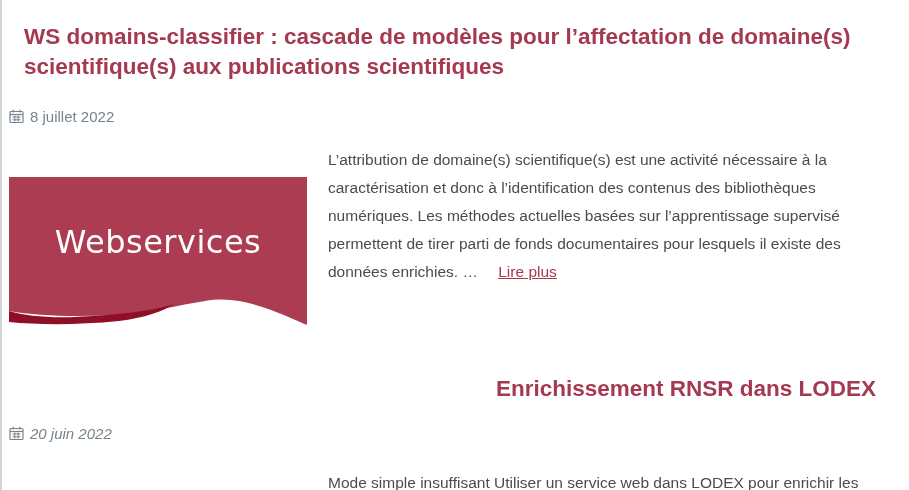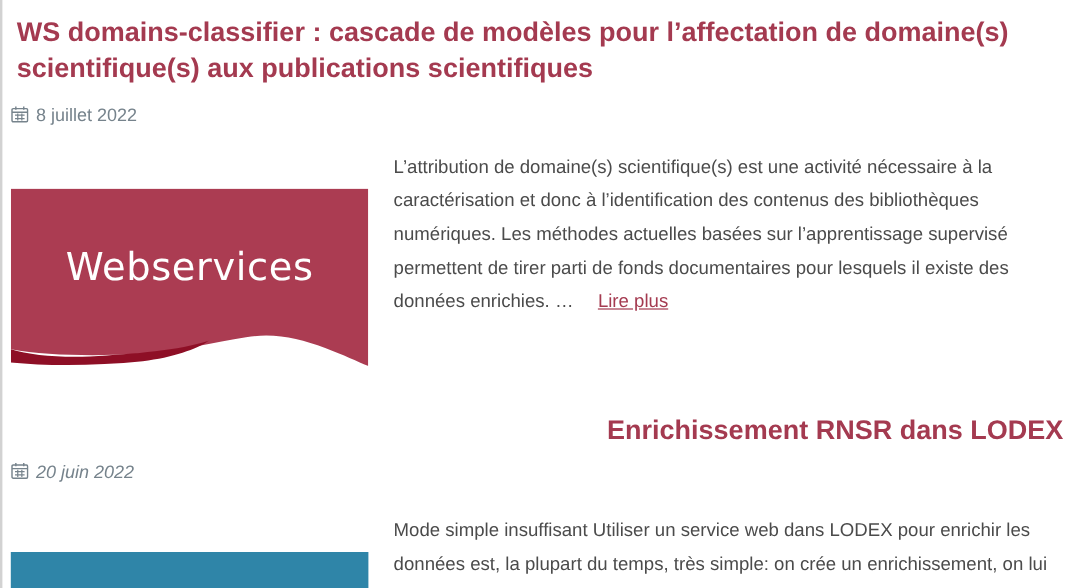--- a/index.html
+++ b/index.html
@@ -7,32 +7,33 @@
   body {
     width: 909px; height: 490px;
     background: #ffffff;
     border-left: 2px solid #d2d2d2;
     font-family: "Liberation Sans", sans-serif;
     overflow: hidden;
   }
   main { padding: 0; }
 
   .post-title {
-    margin: 5px;
+    margin: 15px;
     padding: 7px 18px 0 7px;
     font-size: 22.5px;
     line-height: 30px;
     font-weight: 700;
     color: #a43a50;
     cursor: pointer;
   }
   .post + .post .post-title { padding-top: 32px; text-align: right; }
 
   .meta {
     display: flex;
+    align-items: center;
     gap: 6px;
     padding: 11px 0 0 7px;
     color: #76838c;
     font-size: 15px;
   }
   .post + .post .meta { padding-top: 6px; font-style: italic; }
 
   .article-row {
     display: flex;
     gap: 21px;

